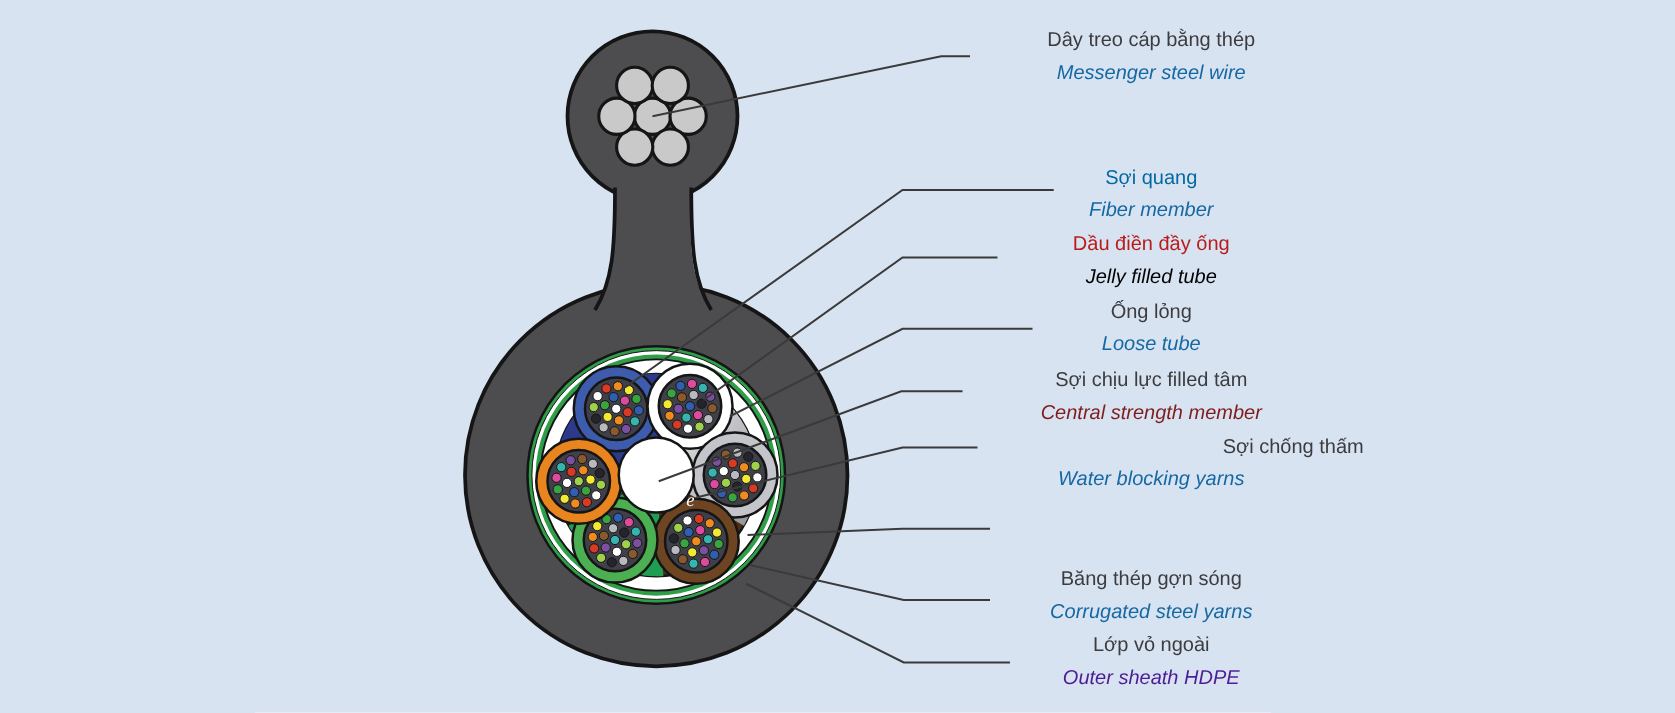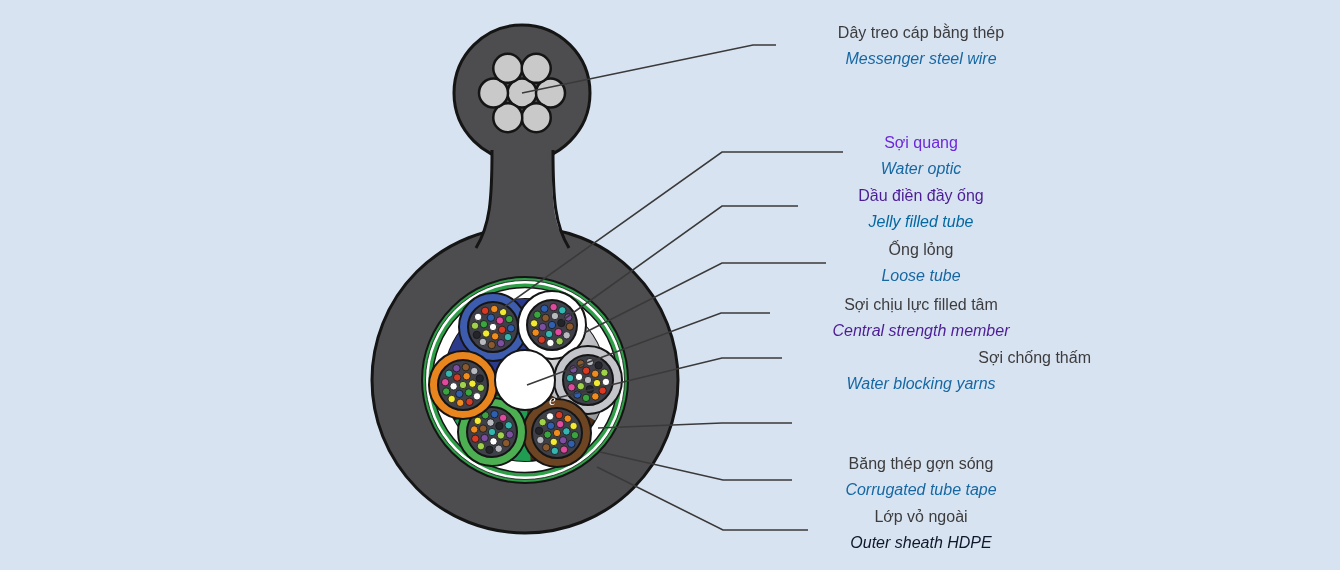--- a/index.html
+++ b/index.html
@@ -195,41 +195,41 @@
       <polyline points="598,428 722,423 792,423" fill="none" stroke="#3a3a3a" stroke-width="1.6"></polyline>
       <polyline points="600,452 723,480 792,480" fill="none" stroke="#3a3a3a" stroke-width="1.6"></polyline>
       <polyline points="597,467 723,530 808,530" fill="none" stroke="#3a3a3a" stroke-width="1.6"></polyline>
     </svg>
   <div id="labels">
       <div class="label" style="top: 20px;">
         <span class="vn" style="color: rgb(60, 60, 62);">Dây treo cáp bằng thép</span>
         <span class="en" style="color: rgb(22, 104, 163);">Messenger steel wire</span>
       </div>
       <div class="label" style="top: 130px;">
-        <span class="vn" style="color: #6d28d9;">Sợi quang</span>
-        <span class="en" style="color: rgb(22, 104, 163);">Water optic</span>
+        <span class="vn" style="color: #0369a1;">Sợi quang</span>
+        <span class="en" style="color: rgb(22, 104, 163);">Fiber member</span>
       </div>
       <div class="label" style="top: 183px;">
-        <span class="vn" style="color: #4c1d95;">Dầu điền đầy ống</span>
-        <span class="en" style="color: #0369a1;">Jelly filled tube</span>
+        <span class="vn" style="color: #b91c1c;">Dầu điền đầy ống</span>
+        <span class="en" style="color: #000000;">Jelly filled tube</span>
       </div>
       <div class="label" style="top: 237px;">
         <span class="vn" style="color: rgb(60, 60, 62);">Ống lỏng</span>
         <span class="en" style="color: rgb(22, 104, 163);">Loose tube</span>
       </div>
       <div class="label" style="top: 292px;">
         <span class="vn" style="color: rgb(60, 60, 62);">Sợi chịu lực filled tâm</span>
-        <span class="en" style="color: #4c1d95;">Central strength member</span>
+        <span class="en" style="color: #7f1d1d;">Central strength member</span>
       </div>
       <div class="label" style="top: 345px;">
         <span class="vn" style="color: rgb(60, 60, 62); text-align: right;">Sợi chống thấm</span>
         <span class="en" style="color: rgb(22, 104, 163);">Water blocking yarns</span>
       </div>
       <div class="label" style="top: 451px;">
         <span class="vn" style="color: rgb(60, 60, 62);">Băng thép gợn sóng</span>
-        <span class="en" style="color: rgb(22, 104, 163);">Corrugated tube tape</span>
+        <span class="en" style="color: rgb(22, 104, 163);">Corrugated steel yarns</span>
       </div>
       <div class="label" style="top: 504px;">
         <span class="vn" style="color: rgb(60, 60, 62);">Lớp vỏ ngoài</span>
-        <span class="en" style="color: #0f172a;">Outer sheath HDPE</span>
+        <span class="en" style="color: #4c1d95;">Outer sheath HDPE</span>
       </div>
     </div>
 </div>
 
 </body></html>

